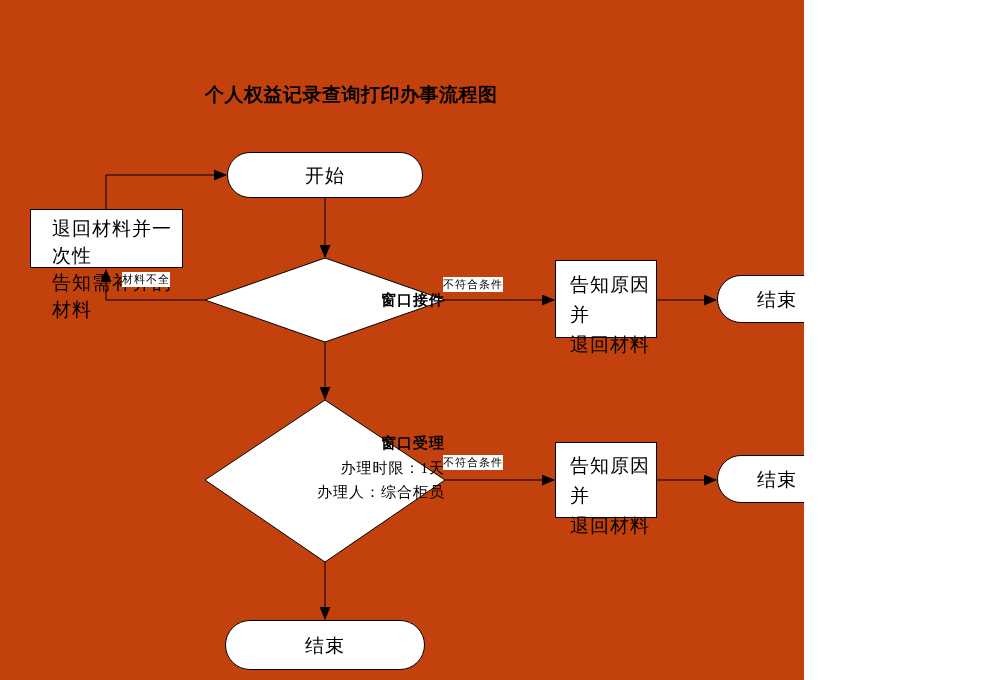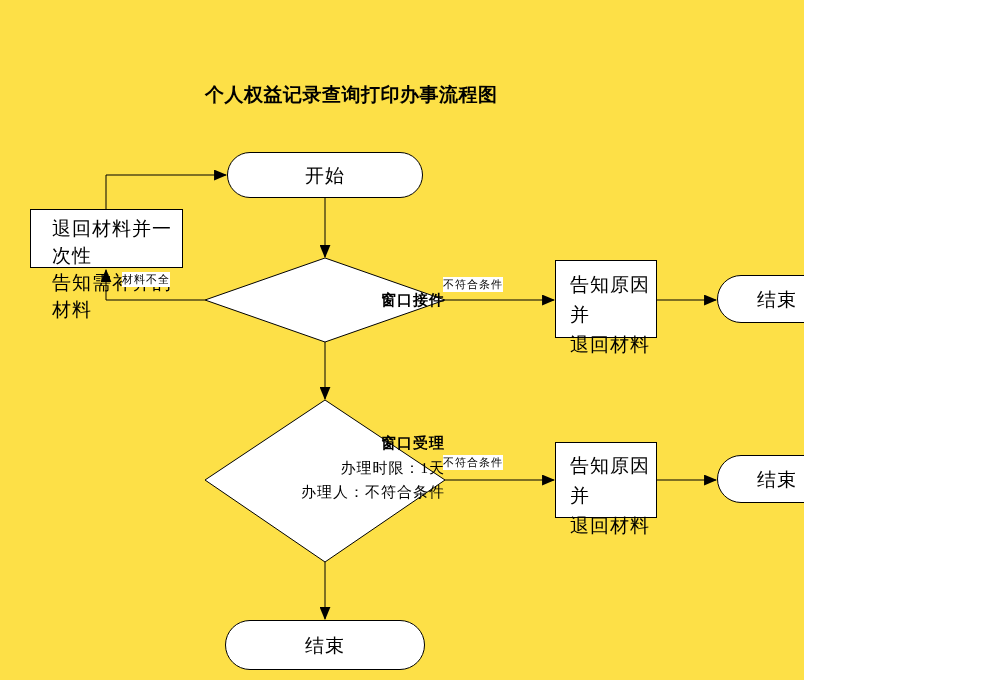--- a/index.html
+++ b/index.html
@@ -2,21 +2,21 @@
 <html><head>
 <meta charset="utf-8">
 <style>
   * { margin: 0; padding: 0; box-sizing: border-box; }
   html, body { background: #ffffff; }
   body { font-family: "Liberation Serif", "DejaVu Serif", serif; color: #000; }
   .canvas {
     position: relative;
     width: 804px;
     height: 680px;
-    background: #fde047;
+    background: #c2410c;
     overflow: hidden;
   }
   .title {
     position: absolute;
     left: 205px;
     top: 82px;
     font-size: 19px;
     font-weight: bold;
     letter-spacing: 0.5px;
     white-space: nowrap;
@@ -111,21 +111,21 @@
     <div class="ln">告知需补齐的材料</div>
   </div>
 
   <div class="diamond-text d1">
     <span>窗口接件</span>
   </div>
 
   <div class="diamond-text d2">
     <div class="ln bold">窗口受理</div>
     <div class="ln">办理时限：1天</div>
-    <div class="ln">办理人：不符合条件</div>
+    <div class="ln">办理人：综合柜员</div>
   </div>
 
   <div class="node rect notify1">
     <div class="ln">告知原因并</div>
     <div class="ln">退回材料</div>
   </div>
 
   <div class="node rect notify2">
     <div class="ln">告知原因并</div>
     <div class="ln">退回材料</div>

